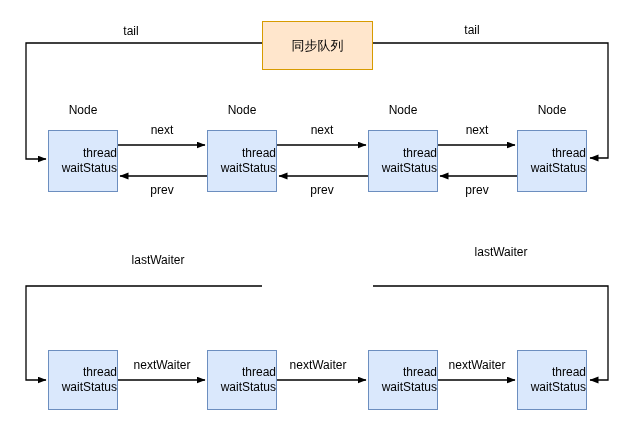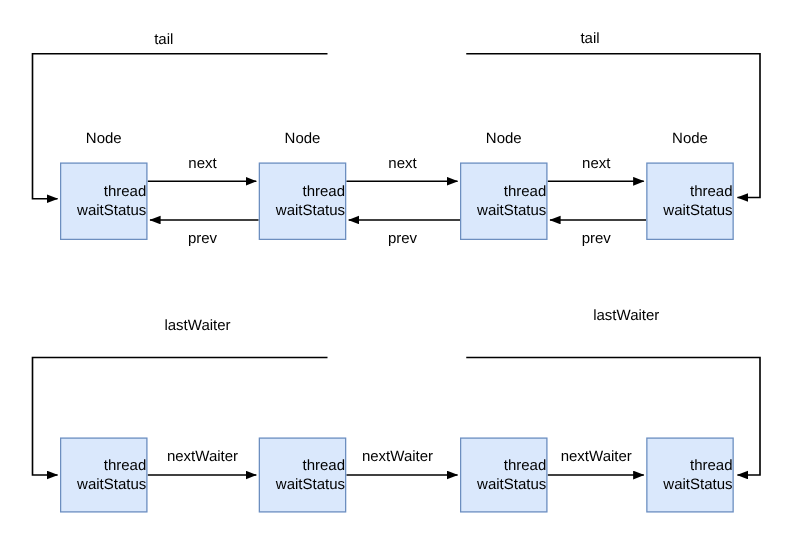--- a/index.html
+++ b/index.html
@@ -79,20 +79,23 @@
 
       <path d="M262,286 L26,286 L26,380 L46,380" marker-end="url(#arr)"></path>
       <path d="M373,286 L608,286 L608,380 L590,380" marker-end="url(#arr)"></path>
 
       <path d="M118,380 L205,380" marker-end="url(#arr)"></path>
       <path d="M277,380 L366,380" marker-end="url(#arr)"></path>
       <path d="M438,380 L515,380" marker-end="url(#arr)"></path>
     </g>
   </svg>
 
+  <div class="qtitle sync">
+    <span>同步队列</span>
+  </div>
   <span class="lbl" style="left:131px; top:31px;">tail</span>
   <span class="lbl" style="left:472px; top:30px;">tail</span>
 
   <span class="lbl" style="left:83px;  top:110px;">Node</span>
   <span class="lbl" style="left:242px; top:110px;">Node</span>
   <span class="lbl" style="left:403px; top:110px;">Node</span>
   <span class="lbl" style="left:552px; top:110px;">Node</span>
 
   <div class="node row1" style="left:48px;">
     <div>thread</div>

